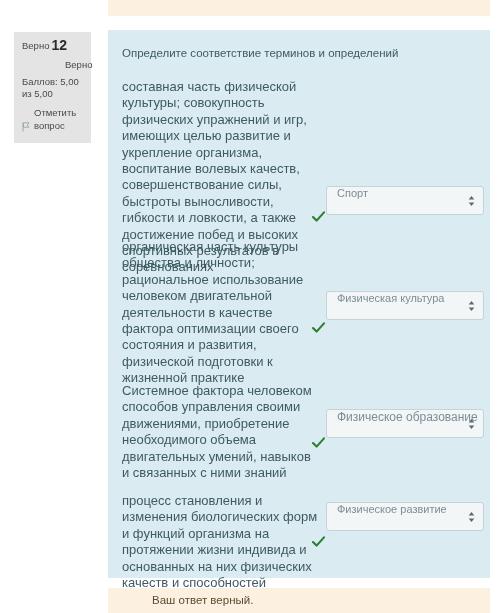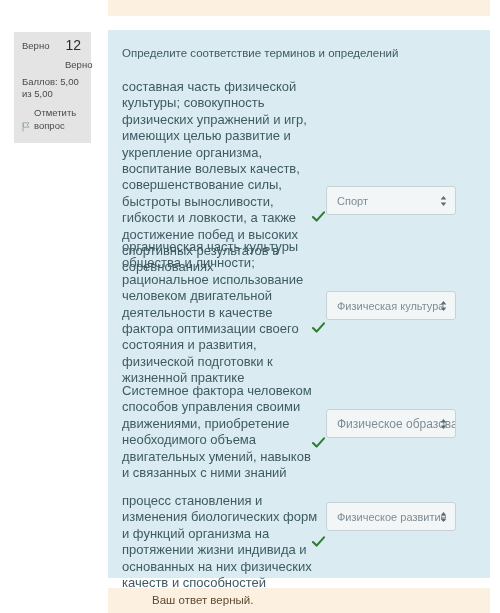--- a/index.html
+++ b/index.html
@@ -57,23 +57,23 @@
     line-height: 12.5px;
     margin-bottom: 5px;
   }
   #q-number-line {
     margin-bottom: 6px;
     white-space: nowrap;
   }
   #q-number-line .q-word { font-size: 9.5px; color: #4a4a4a; }
   #q-number-line .q-num {
     font-size: 14px;
-    font-weight: normal;
+    font-weight: bold;
     color: #2b2b2b;
-    margin-left: 16px;
+    margin-left: 2px;
     vertical-align: -1px;
   }
   #info-state { margin-bottom: 5px; padding-left: 43px; }
   #info-grade { margin-bottom: 7px; line-height: 12px; }
   #flag-row {
     display: flex;
     align-items: flex-end;
     gap: 4px;
   }
   #flag-row .flag-icon {
@@ -118,31 +118,30 @@
   .pair-check {
     position: absolute;
     color: #2e7d32;
     font-size: 14px;
     line-height: 1;
     font-weight: bold;
   }
   .pair-select {
     position: absolute;
     left: 204px;
-    width: 130px;
+    width: 158px;
     height: 29px;
     background: #f3f6f7;
     border: 1px solid #c5d2d7;
     border-radius: 3px;
     font-family: "Liberation Sans", sans-serif;
     font-size: 11px;
     color: #7e8d94;
     padding: 0 4px 0 10px;
     display: flex;
-    align-items: center;
     white-space: nowrap;
     overflow: hidden;
   }
   .pair-select .sel-caret {
     position: absolute;
     right: 8px;
     top: 50%;
     transform: translateY(-50%);
     line-height: 0;
   }

